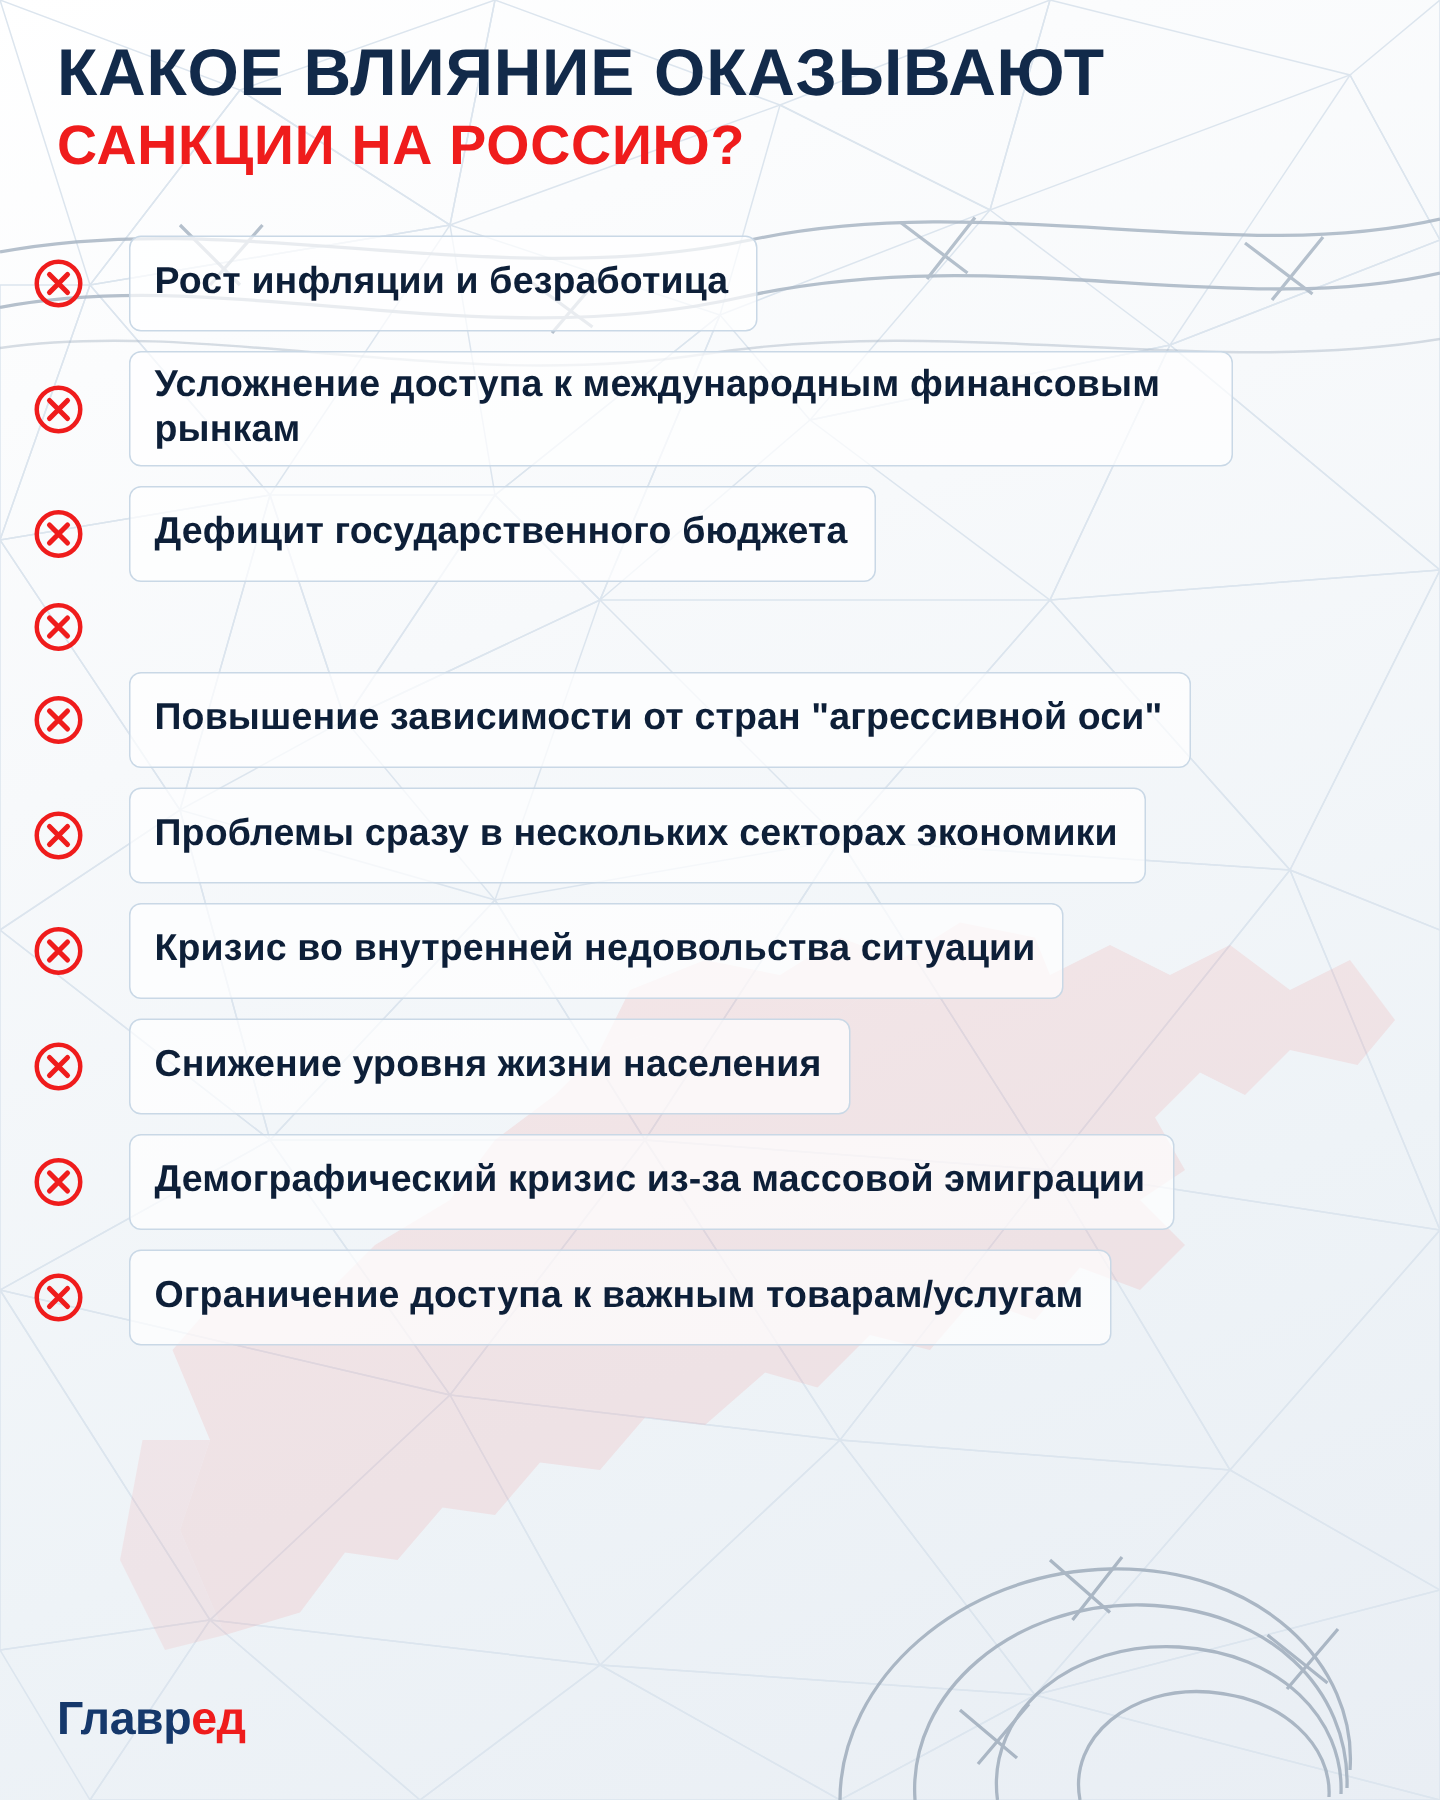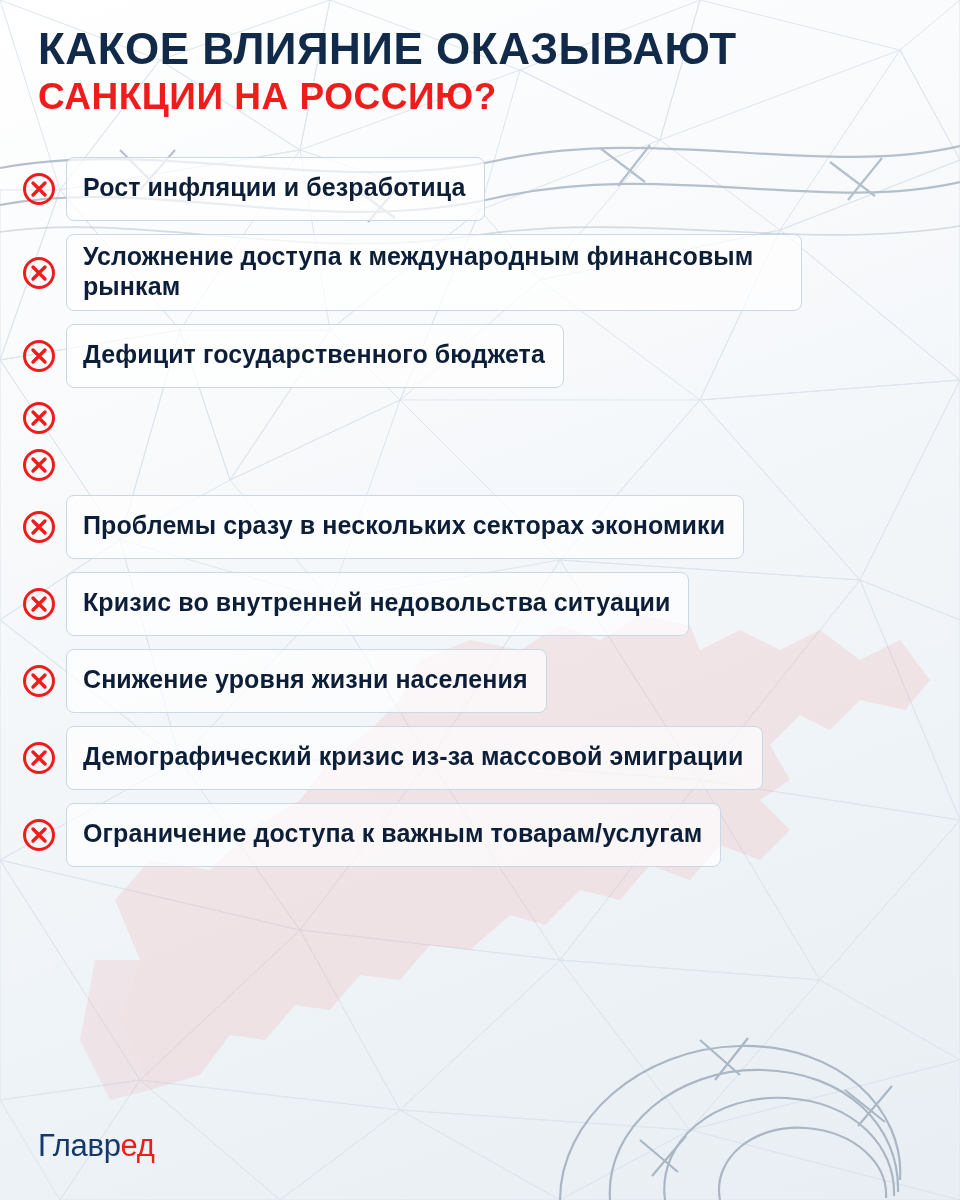--- a/index.html
+++ b/index.html
@@ -64,21 +64,21 @@
     z-index: 5;
     margin-top: 32px;
     padding: 0 10px 0 16px;
     display: flex;
     flex-direction: column;
     gap: 13px;
   }
   .row {
     display: flex;
     align-items: center;
-    gap: 10px;
+    gap: 30px;
     padding-left: 6px;
   }
   .icon-x {
     flex: 0 0 auto;
     width: 34px;
     height: 34px;
     display: block;
   }
   .pill {
     display: inline-flex;
@@ -98,21 +98,21 @@
     max-width: 700px;
   }
 
   
   .logo {
     position: absolute;
     left: 38px;
     bottom: 36px;
     z-index: 6;
     font-size: 31px;
-    font-weight: 400;
+    font-weight: 700;
     letter-spacing: -0.3px;
   }
   .logo .part-a { color: #15386b; }
   .logo .part-b { color: #ef1c1c; }
 </style>
 </head>
 <body>
 
 <div class="bg-root">
 
@@ -244,20 +244,21 @@
         <circle cx="17" cy="17" r="14.5" fill="none" stroke="#ef1c1c" stroke-width="3"></circle>
         <path d="M11 11 L23 23 M23 11 L11 23" stroke="#ef1c1c" stroke-width="3.4" stroke-linecap="round"></path>
       </svg>
   </div>
 
   <div class="row">
     <svg class="icon-x" viewBox="0 0 34 34">
         <circle cx="17" cy="17" r="14.5" fill="none" stroke="#ef1c1c" stroke-width="3"></circle>
         <path d="M11 11 L23 23 M23 11 L11 23" stroke="#ef1c1c" stroke-width="3.4" stroke-linecap="round"></path>
       </svg>
+    <span class="pill">Повышение зависимости от стран "агрессивной оси"</span>
   </div>
 
   <div class="row">
     <svg class="icon-x" viewBox="0 0 34 34">
         <circle cx="17" cy="17" r="14.5" fill="none" stroke="#ef1c1c" stroke-width="3"></circle>
         <path d="M11 11 L23 23 M23 11 L11 23" stroke="#ef1c1c" stroke-width="3.4" stroke-linecap="round"></path>
       </svg>
     <span class="pill">Проблемы сразу в нескольких секторах экономики</span>
   </div>
 

